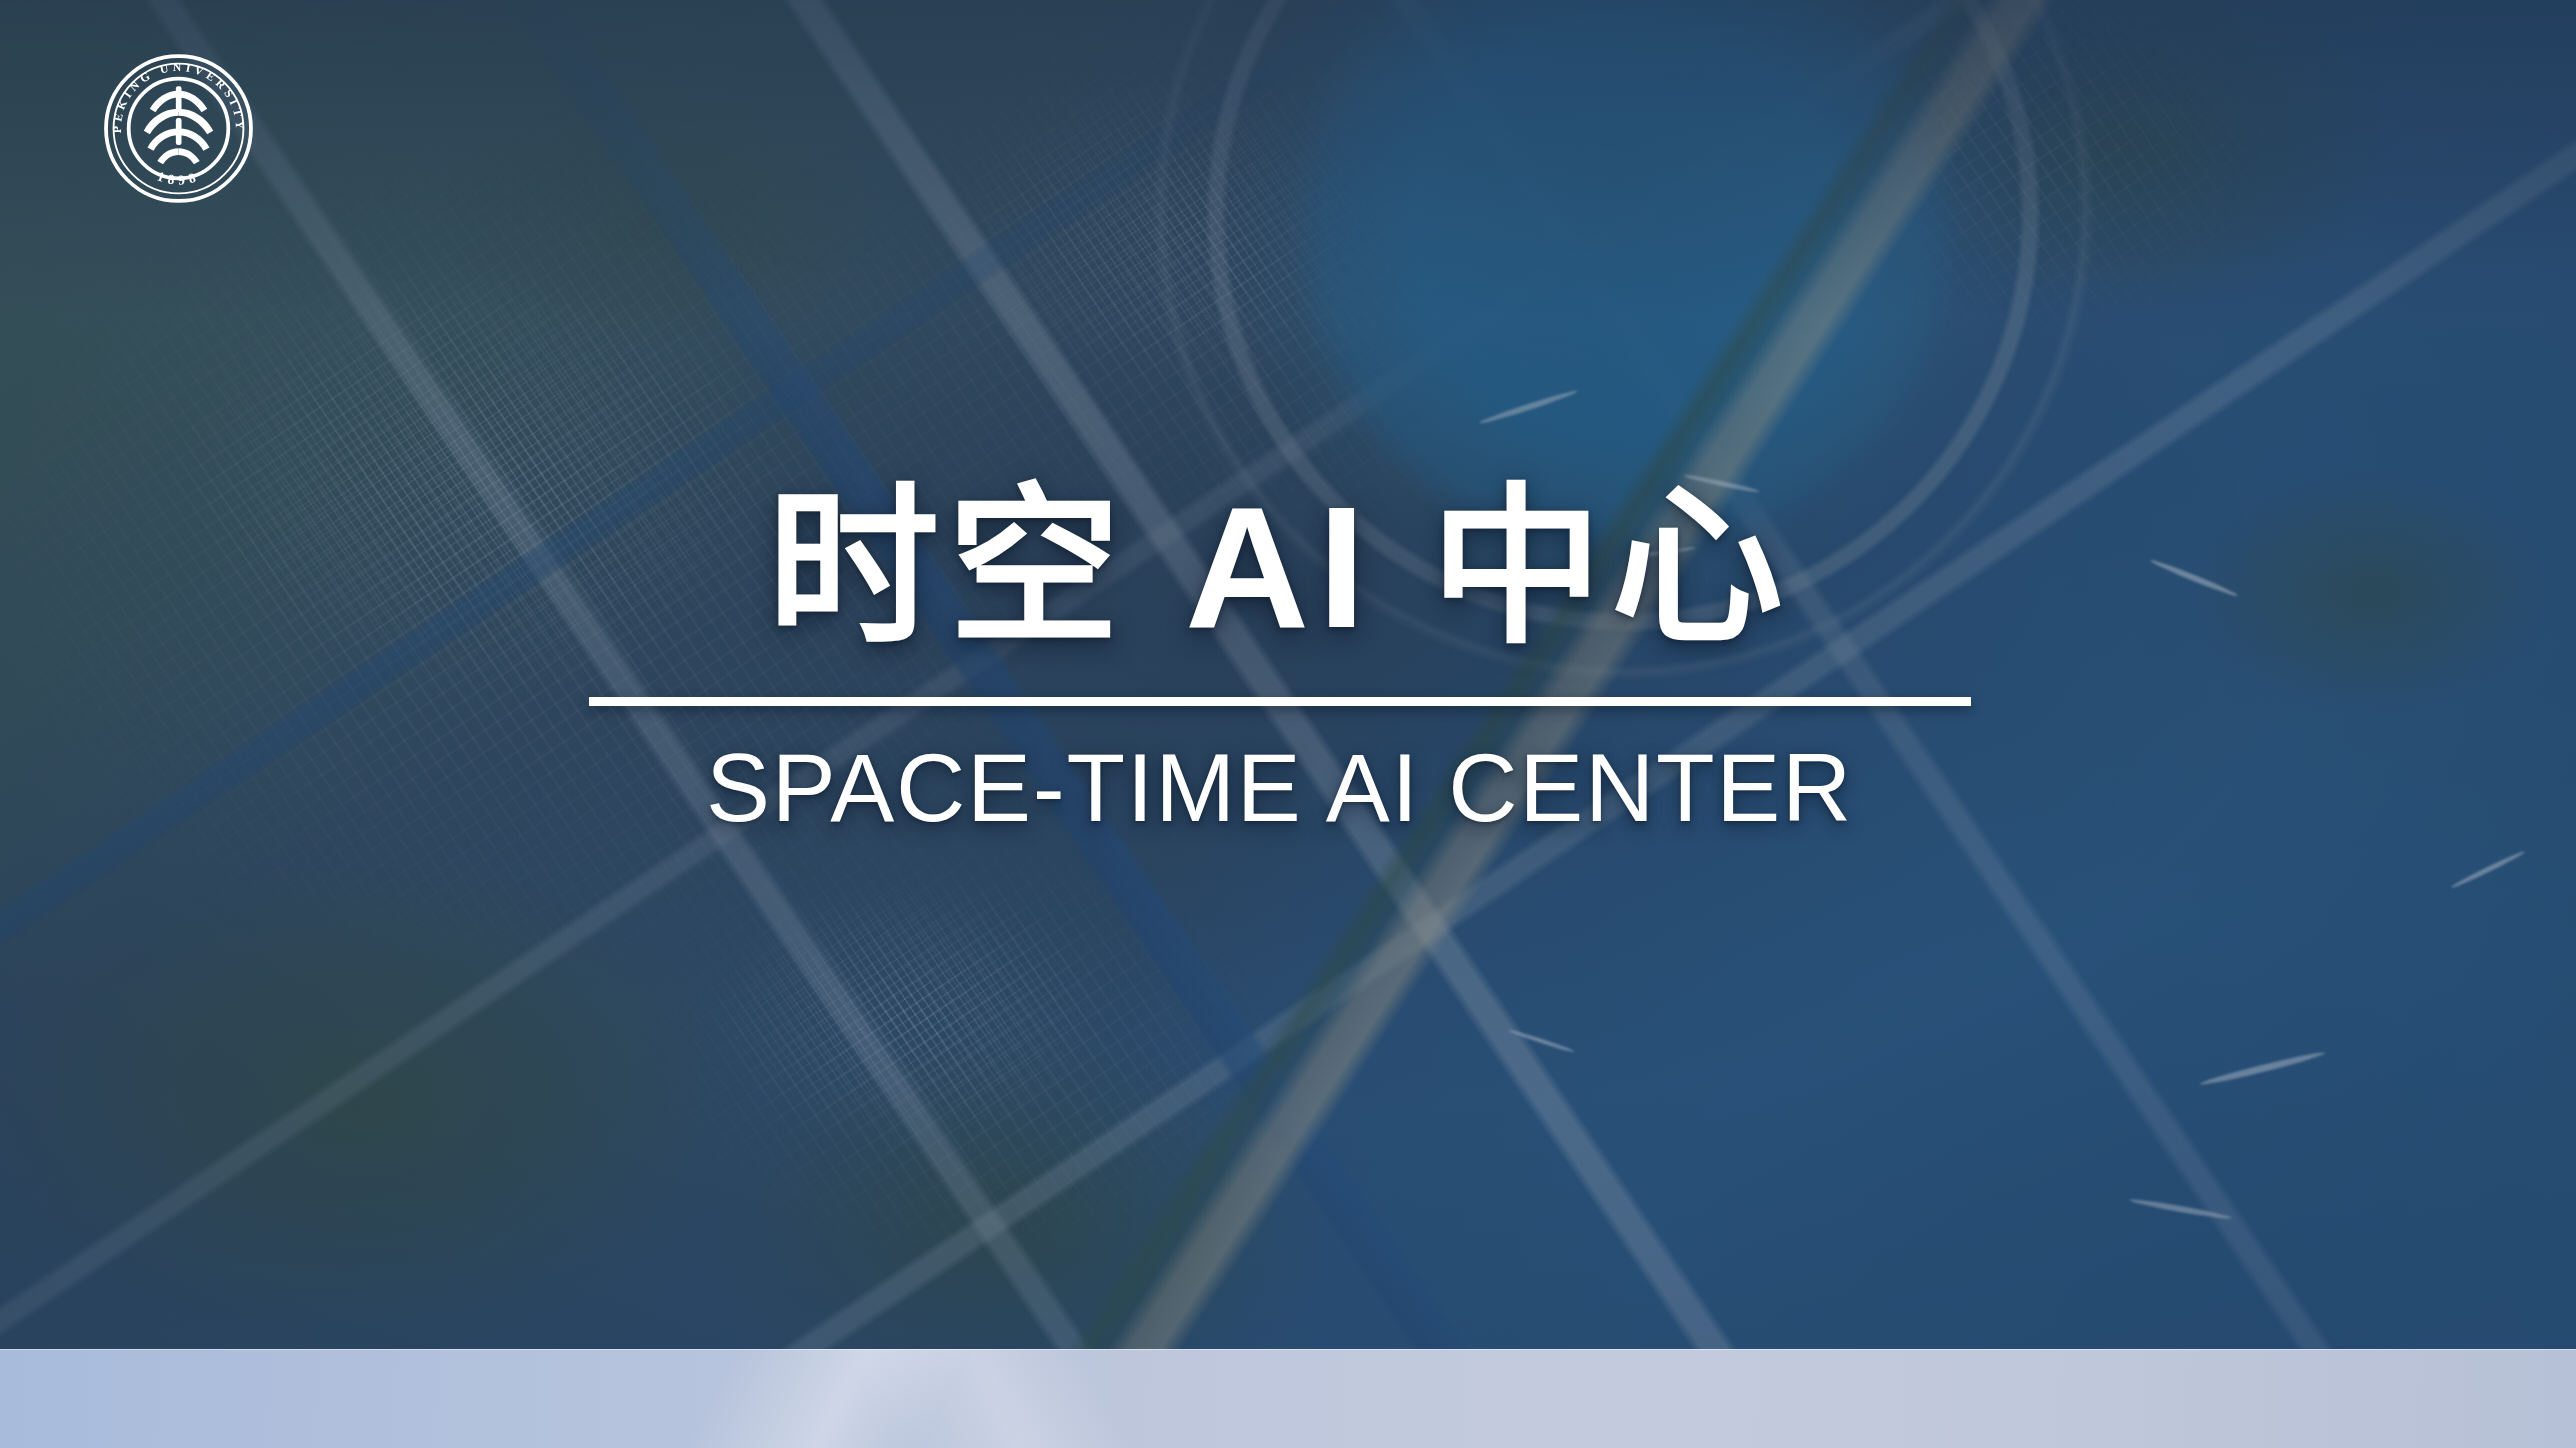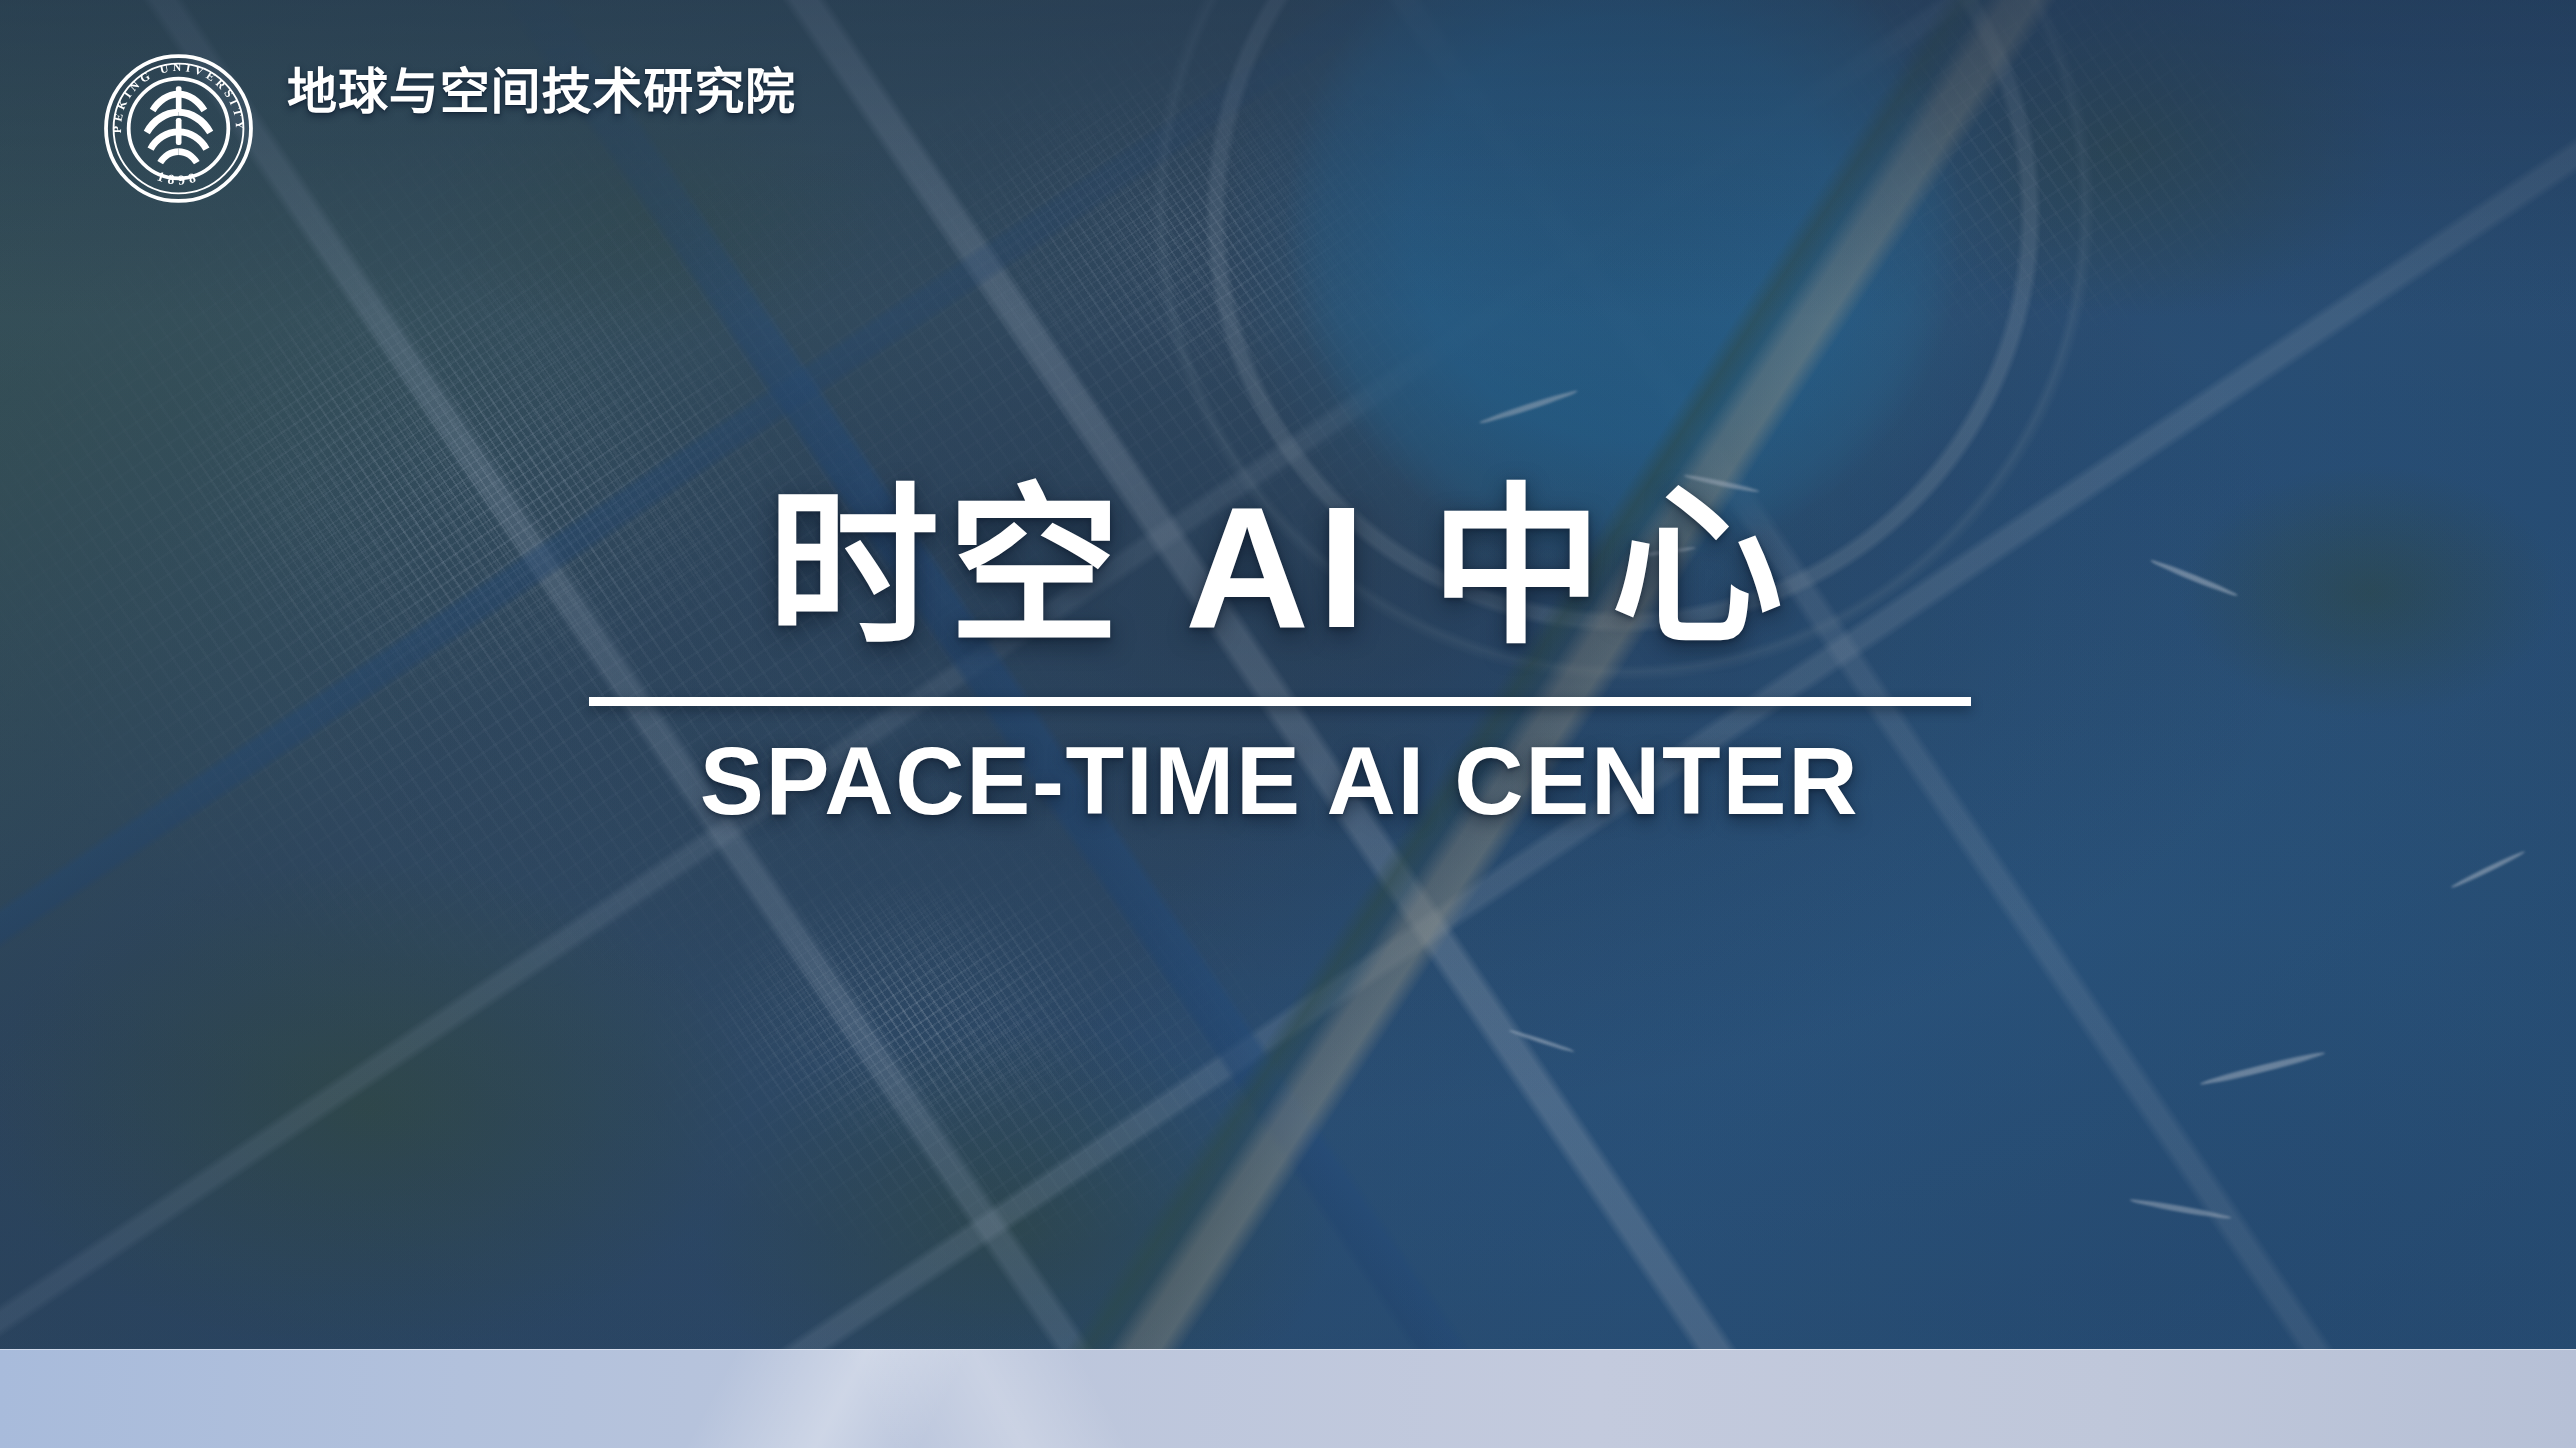--- a/index.html
+++ b/index.html
@@ -161,24 +161,24 @@
     text-shadow:0 6.9px 22px rgba(8,20,38,.58), 0 1.7px 5.2px rgba(8,20,38,.45);
   }
   #title-rule{
     margin-top:36px;
     width:1382px;
     height:9.4px;
     background:#ffffff;
     box-shadow:0 4.3px 12px rgba(8,20,38,.48);
   }
   #sub-title{
-    margin-top:17px;
+    margin-top:24px;
     font-size:96px;
     line-height:1.05;
-    font-weight:700;
+    font-weight:400;
     color:#ffffff;
     letter-spacing:1.7px;
     white-space:nowrap;
     text-shadow:0 6px 17px rgba(8,20,38,.55), 0 1.7px 4.3px rgba(8,20,38,.45);
   }
 
   
   #bottom-band{
     position:absolute;
     left:0; right:0; bottom:0;
@@ -253,21 +253,20 @@
       </defs>
       <text font-family="'Liberation Serif','DejaVu Serif',serif" font-size="15.5" letter-spacing="5.2" fill="#ffffff" font-weight="700">
         <textPath href="#arc-top" startOffset="50%" text-anchor="middle">PEKING UNIVERSITY</textPath>
       </text>
       <text font-family="'Liberation Serif','DejaVu Serif',serif" font-size="18" letter-spacing="6" fill="#ffffff" font-weight="700">
         <textPath href="#arc-bot" startOffset="50%" text-anchor="middle">1898</textPath>
       </text>
     </svg>
 
     <div id="org-names">
-      <div class="org-line">地球与空间技术研究院</div>
     </div>
   </div>
 
   <div id="title-block">
     <div id="main-title">时空 AI 中心</div>
     <div id="title-rule"></div>
     <div id="sub-title">SPACE-TIME AI CENTER</div>
   </div>
 
   <div id="bottom-band"></div>

